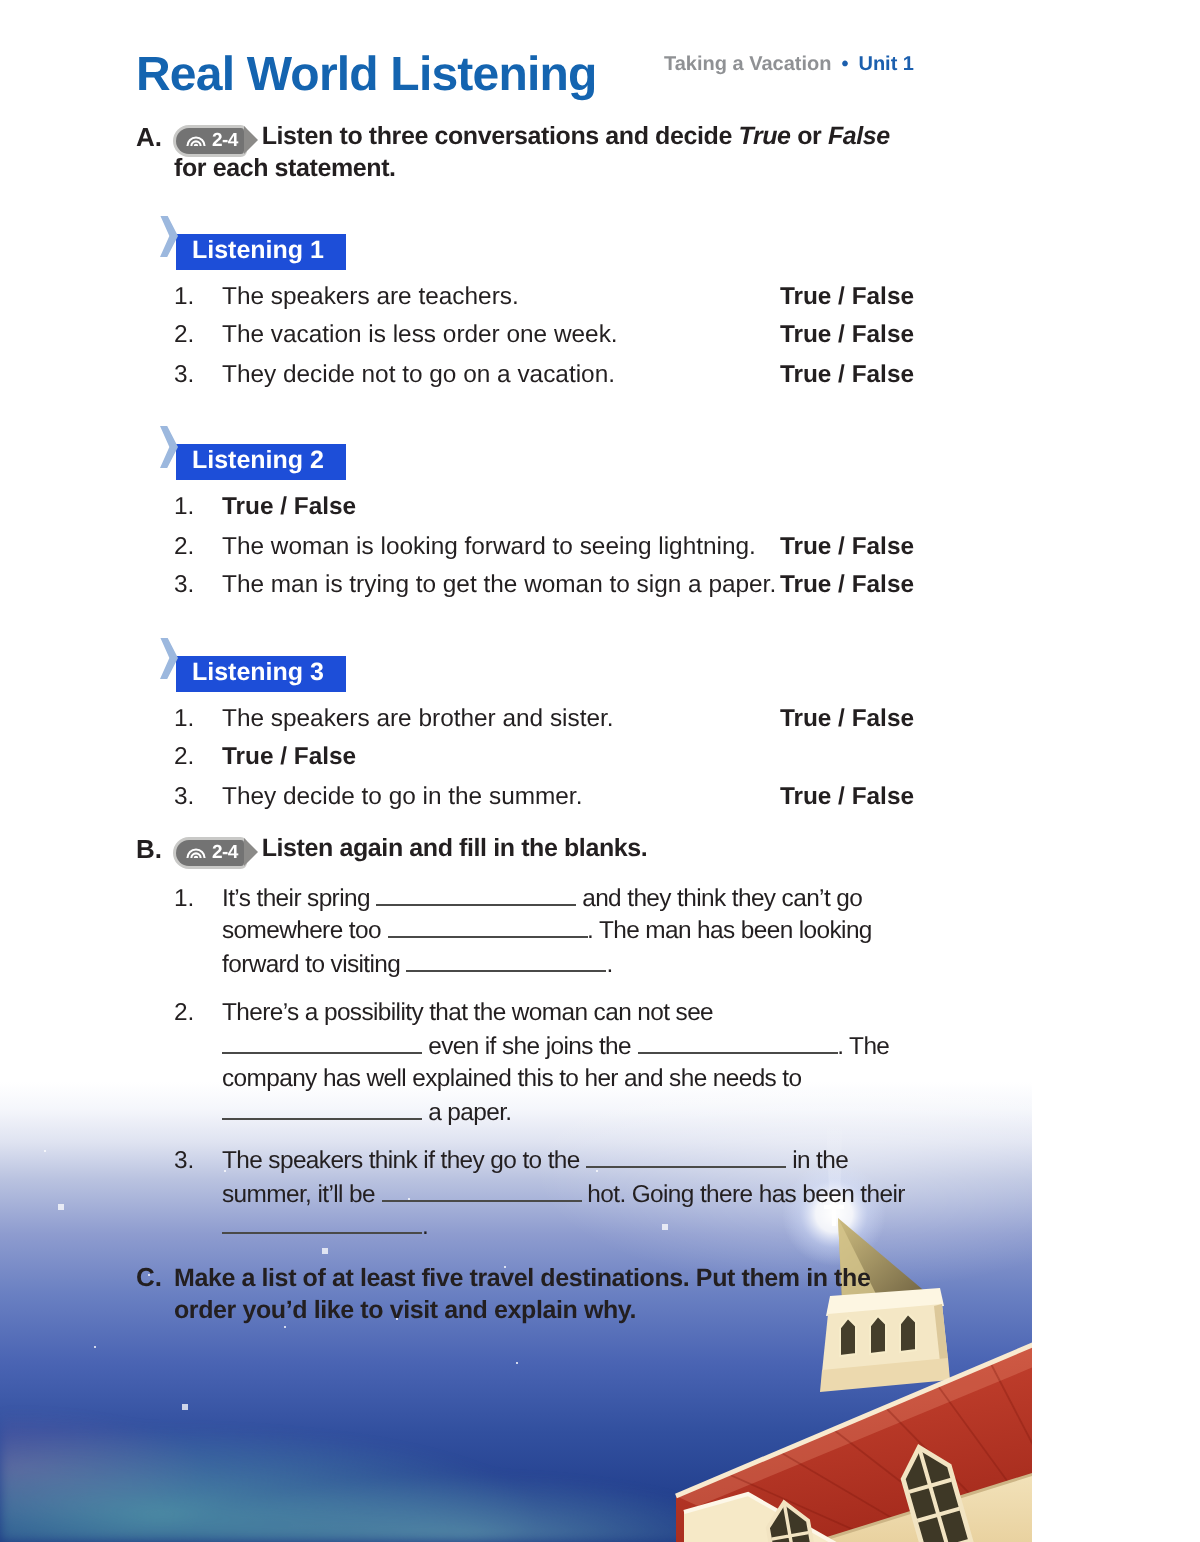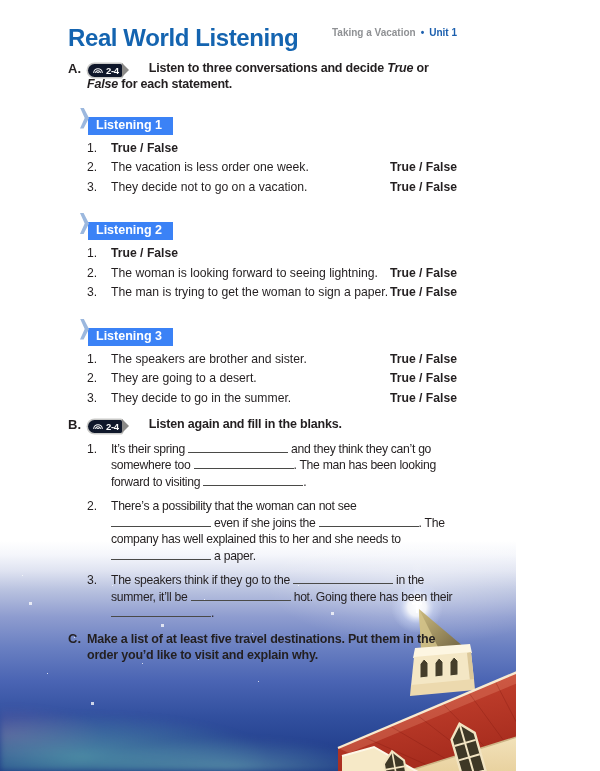--- a/index.html
+++ b/index.html
@@ -19,35 +19,35 @@
   h1.title { font-size:24px; font-weight:bold; color:#1464b0; letter-spacing:-0.4px; line-height:26px; margin-bottom:10px; }
 
   .section { display:flex; margin-top:7px; }
   .sec-letter { width:19px; font-weight:bold; font-size:13px; line-height:15px; flex:none; }
   .sec-body { flex:1; min-width:0; }
   .instruction { font-weight:bold; font-size:12.5px; line-height:15px; letter-spacing:-0.2px; }
   .instruction .it { font-style:italic; }
 
   
   .audio-badge {
-    display:inline-flex; align-items:center; height:13px; background:#0f172a;
+    display:inline-flex; align-items:center; height:13px; background:#737373;
     border-radius:8px 2px 2px 8px; padding:0 1px 0 4px; position:relative;
-    box-shadow:0 0 0 1.5px #c9c9c7; margin:0 27px 0 1px; vertical-align:-2px;
+    box-shadow:0 0 0 1.5px #c9c9c7; margin:0 9px 0 1px; vertical-align:-2px;
   }
   .audio-badge::after {
     content:""; position:absolute; left:100%; top:50%; transform:translateY(-50%);
     border-top:7px solid transparent; border-bottom:7px solid transparent; border-left:7px solid #8b8a88;
   }
   .audio-badge .track { color:#fff; font-weight:bold; font-size:9.5px; letter-spacing:-0.3px; padding:0 2px; }
 
   
   .badge-row { display:flex; align-items:center; margin:10px 0 4px -7px; }
   .chev { width:9px; height:21px; background:#9cb8de; flex:none; margin-right:-1px;
     clip-path:polygon(0 0,40% 0,100% 50%,40% 100%,0 100%,52% 50%); }
-  .lst-badge { background:#3b82f6; color:#fff; font-weight:bold; font-size:12.5px;
+  .lst-badge { background:#1d4ed8; color:#fff; font-weight:bold; font-size:12.5px;
     padding:2px 11px 3px 8px; line-height:13px;margin-top:15px; }
 
   
   .tf-row { display:flex; font-size:12.2px; line-height:19.5px; }
   .tf-num { width:24px; flex:none; }
   .tf-text { flex:1; }
   .tf-ans { font-weight:bold; white-space:nowrap; }
 
   
   .fib-row { display:flex; font-size:12.2px; line-height:16.5px; margin-top:8px; letter-spacing:-0.3px; }
@@ -108,20 +108,21 @@
               <span class="track">2-4</span>
             </span><span>Listen to three conversations and decide </span><span class="it">True</span><span> or </span><span class="it">False</span><span> for each statement.</span>
         </div>
 
         <div class="badge-row">
           <span class="chev"></span>
           <span class="lst-badge">Listening 1</span>
         </div>
         <div class="tf-row">
           <span class="tf-num">1.</span>
+          <span class="tf-text">The speakers are teachers.</span>
           <span class="tf-ans">True / False</span>
         </div>
         <div class="tf-row">
           <span class="tf-num">2.</span>
           <span class="tf-text">The vacation is less order one week.</span>
           <span class="tf-ans">True / False</span>
         </div>
         <div class="tf-row">
           <span class="tf-num">3.</span>
           <span class="tf-text">They decide not to go on a vacation.</span>
@@ -151,21 +152,20 @@
           <span class="chev"></span>
           <span class="lst-badge">Listening 3</span>
         </div>
         <div class="tf-row">
           <span class="tf-num">1.</span>
           <span class="tf-text">The speakers are brother and sister.</span>
           <span class="tf-ans">True / False</span>
         </div>
         <div class="tf-row">
           <span class="tf-num">2.</span>
-          <span class="tf-text">They are going to a desert.</span>
           <span class="tf-ans">True / False</span>
         </div>
         <div class="tf-row">
           <span class="tf-num">3.</span>
           <span class="tf-text">They decide to go in the summer.</span>
           <span class="tf-ans">True / False</span>
         </div>
       </div>
     </div>
 

